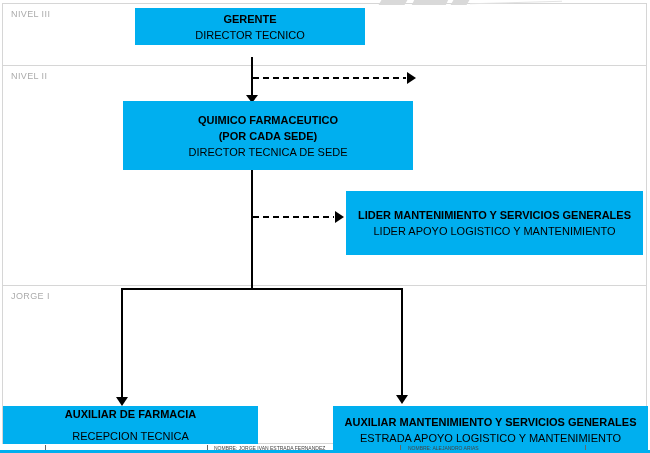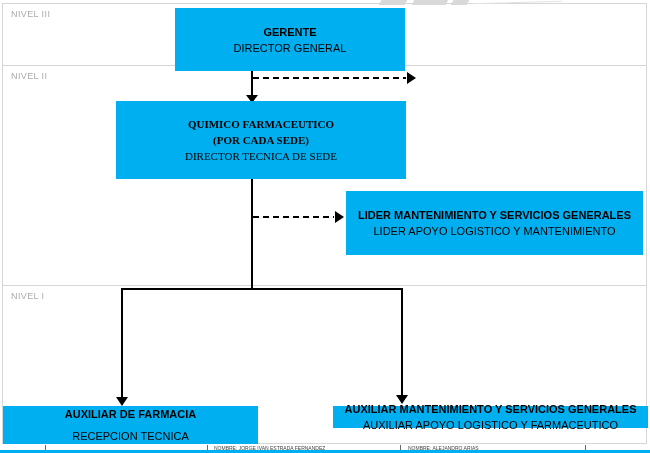--- a/index.html
+++ b/index.html
@@ -24,26 +24,26 @@
   .connectors line { stroke:var(--connector); stroke-width:2; }
   .connectors line.dashed { stroke-dasharray:6 4; }
   .connectors polygon { fill:var(--connector); }
   
   .node {
     position:absolute; background:var(--box-blue); color:#000;
     display:flex; flex-direction:column; justify-content:center; align-items:center;
     text-align:center; font-size:11px; line-height:16px; white-space:nowrap;
   }
   .node .t { font-weight:bold; }
-  .node-gerente      { left:135px; top:8px;   width:230px; height:63px;margin-left:40px; }
+  .node-gerente      { left:135px; top:8px;   width:230px; height:37px; }
   .node-auditoria    { left:418px; top:62px;  width:214px; height:38px; }
-  .node-quimico      { left:116px; top:101px; width:290px; height:78px;font-family:Liberation Serif, serif; }
+  .node-quimico      { left:123px; top:101px; width:290px; height:69px; }
   .node-lider        { left:346px; top:191px; width:297px; height:64px; }
   .node-auxfarmacia  { left:3px;   top:406px; width:255px; height:38px;justify-content:space-between; }
-  .node-auxmant      { left:333px; top:406px; width:315px; height:22px; }
+  .node-auxmant      { left:333px; top:406px; width:315px; height:48px; }
   
   .wm { position:absolute; background:#d9d9d9; }
   .wm-1 { left:380px; top:0; width:26px; height:5px; transform:skewX(-30deg); }
   .wm-2 { left:413px; top:0; width:34px; height:5px; transform:skewX(-25deg); }
   .wm-3 { left:452px; top:0; width:16px; height:5px; transform:skewX(-30deg); }
   .wm-4 { left:470px; top:2px; width:92px; height:1px; transform:rotate(-1.5deg); background:#e3e3e3; }
   
   .footer-tick { position:absolute; top:445px; width:1px; height:6px; background:#666; }
   .tick-1 { left:45px; }  .tick-2 { left:207px; } .tick-3 { left:400px; } .tick-4 { left:585px; }
   .footer-text {
@@ -59,21 +59,21 @@
 
 <div class="canvas">
 
   <div class="band band-3">
     <span class="band-label">NIVEL III</span>
   </div>
   <div class="band band-2">
     <span class="band-label">NIVEL II</span>
   </div>
   <div class="band band-1">
-    <span class="band-label">NIVEL I</span>
+    <span class="band-label">JORGE I</span>
   </div>
 
   <div class="wm wm-1"></div>
   <div class="wm wm-2"></div>
   <div class="wm wm-3"></div>
   <div class="wm wm-4"></div>
 
   <svg class="connectors" viewBox="0 0 650 453" xmlns="http://www.w3.org/2000/svg">
     <line x1="252" y1="57" x2="252" y2="97"></line>
     <polygon points="246,95 258,95 252,103"></polygon>
@@ -84,21 +84,21 @@
     <polygon points="335,211 335,223 344,217"></polygon>
     <line x1="121" y1="289" x2="403" y2="289"></line>
     <line x1="122" y1="288" x2="122" y2="398"></line>
     <polygon points="116,397 128,397 122,406"></polygon>
     <line x1="402" y1="288" x2="402" y2="396"></line>
     <polygon points="396,395 408,395 402,404"></polygon>
   </svg>
 
   <div class="node node-gerente">
     <div class="t">GERENTE</div>
-    <div class="s">DIRECTOR GENERAL</div>
+    <div class="s">DIRECTOR TECNICO</div>
   </div>
 
 
   <div class="node node-quimico">
     <div class="t">QUIMICO FARMACEUTICO</div>
     <div class="t">(POR CADA SEDE)</div>
     <div class="s">DIRECTOR TECNICA DE SEDE</div>
   </div>
 
   <div class="node node-lider">
@@ -106,21 +106,21 @@
     <div class="s">LIDER APOYO LOGISTICO Y MANTENIMIENTO</div>
   </div>
 
   <div class="node node-auxfarmacia">
     <div class="t">AUXILIAR DE FARMACIA</div>
     <div class="s">RECEPCION TECNICA</div>
   </div>
 
   <div class="node node-auxmant">
     <div class="t">AUXILIAR MANTENIMIENTO Y SERVICIOS GENERALES</div>
-    <div class="s">AUXILIAR APOYO LOGISTICO Y FARMACEUTICO</div>
+    <div class="s">ESTRADA APOYO LOGISTICO Y MANTENIMIENTO</div>
   </div>
 
   <div class="footer-tick tick-1"></div>
   <div class="footer-tick tick-2"></div>
   <div class="footer-tick tick-3"></div>
   <div class="footer-tick tick-4"></div>
   <div class="footer-text footer-name-left">NOMBRE: JORGE IVAN ESTRADA FERNANDEZ</div>
   <div class="footer-text footer-name-right">NOMBRE: ALEJANDRO ARIAS</div>
   <div class="bottom-strip"></div>
 

